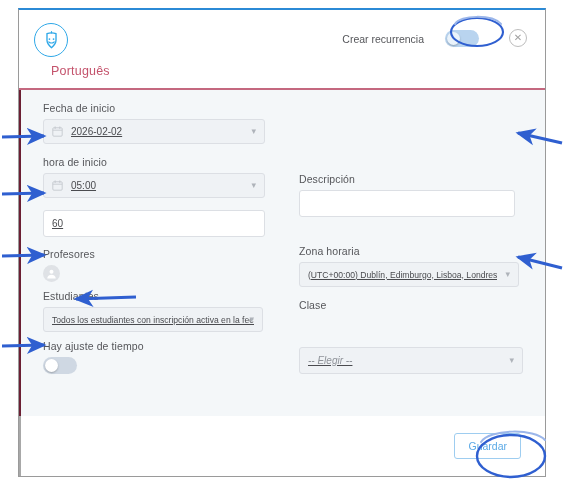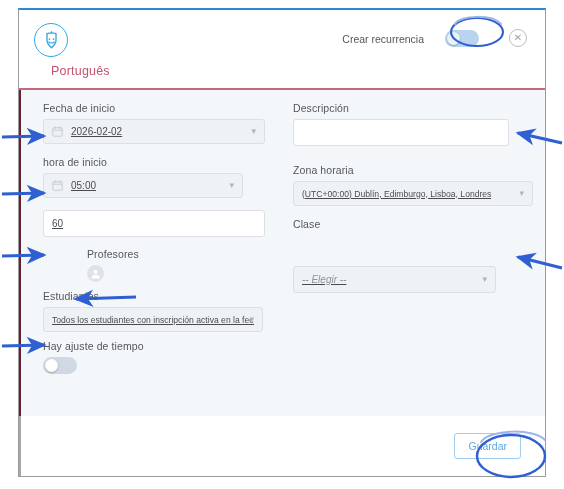--- a/index.html
+++ b/index.html
@@ -121,20 +121,21 @@
     flex: 1 1 auto;
     background: #f4f7f9;
     border-left: 2px solid #6b1f33;
     padding: 12px 22px 0 22px;
     position: relative;
   }
 
   .cols {
     display: flex;
     gap: 16px;
+    align-items: flex-end;
   }
   .col-left  { width: 238px; }
   .col-right { width: 232px; margin-left: 12px; }
 
   .field { margin-bottom: 8px; }
 
   .field-label {
     font-size: 10.5px;
     color: #55565a;
     margin-bottom: 5px;
@@ -180,21 +181,21 @@
     height: 17px;
     border-radius: 50%;
     background: #dfe2e6;
     display: flex;
     align-items: center;
     justify-content: center;
     overflow: hidden;
   }
 
   .students-select { width: 220px; }
-  .tz-select       { width: 240px; }
+  .tz-select       { width: 220px; }
 
   
   .modal-footer {
     flex: 0 0 auto;
     height: 60px;
     background: #ffffff;
     border-left: 2px solid #a8a8a8;
     display: flex;
     align-items: center;
     justify-content: flex-end;
@@ -262,40 +263,40 @@
                   <path d="M4.6 1.2v2.6M11.4 1.2v2.6" stroke="#c3c8ce" stroke-width="1.3" stroke-linecap="round"></path>
                 </svg>
               </span>
               <span>2026-02-02</span>
               <span class="chev">▾</span>
             </div>
           </div>
 
           <div class="field" style="margin-top:12px;">
             <div class="field-label">hora de inicio</div>
-            <div class="control select" style="width:200px;">
+            <div class="control select" style="width:222px;">
               <span class="cal-icon">
                 <svg width="11" height="11" viewBox="0 0 16 16" aria-hidden="true">
                   <rect x="1.2" y="2.6" width="13.6" height="12.2" rx="1.4" fill="none" stroke="#c3c8ce" stroke-width="1.3"></rect>
                   <path d="M1.2 6.1h13.6" stroke="#c3c8ce" stroke-width="1.3"></path>
                   <path d="M4.6 1.2v2.6M11.4 1.2v2.6" stroke="#c3c8ce" stroke-width="1.3" stroke-linecap="round"></path>
                 </svg>
               </span>
               <span>05:00</span>
               <span class="chev">▾</span>
             </div>
           </div>
 
           <div class="field" style="margin-top:12px;">
             <div class="control input tall" style="width:222px;">
               <span>60</span>
             </div>
           </div>
 
-          <div class="field" style="margin-top:11px;margin-left:44px;">
+          <div class="field" style="margin-top:11px;">
             <div class="field-label">Profesores</div>
             <div class="avatar">
               <svg width="11" height="11" viewBox="0 0 16 16" aria-hidden="true">
                 <circle cx="8" cy="5.4" r="2.9" fill="#ffffff"></circle>
                 <path d="M1.8 15.4c0-3.6 2.8-5.6 6.2-5.6s6.2 2 6.2 5.6z" fill="#ffffff"></path>
               </svg>
             </div>
           </div>
 
           <div class="field" style="">
@@ -317,31 +318,31 @@
 
         <div class="col-right">
 
           <div class="field">
             <div class="field-label">Descripción</div>
             <div class="control input tall" style="width:216px;">
               <span></span>
             </div>
           </div>
 
-          <div class="field" style="margin-top:18px;">
+          <div class="field" style="margin-top:28px;">
             <div class="field-label">Zona horaria</div>
             <div class="control select tz-select">
               <span style="font-size:8.6px; white-space:nowrap; overflow:hidden;">(UTC+00:00) Dublín, Edimburgo, Lisboa, Londres</span>
               <span class="chev">▾</span>
             </div>
           </div>
 
           <div class="field" style="margin-top:12px;">
             <div class="field-label">Clase</div>
-            <div class="control select tall" style="width:203px;margin-top:36px;">
+            <div class="control select tall" style="width:224px;margin-top:36px;">
               <span class="val-placeholder">-- Elegir --</span>
               <span class="chev">▾</span>
             </div>
           </div>
 
         </div>
       </div>
     </div>
 
     <div class="modal-footer">

